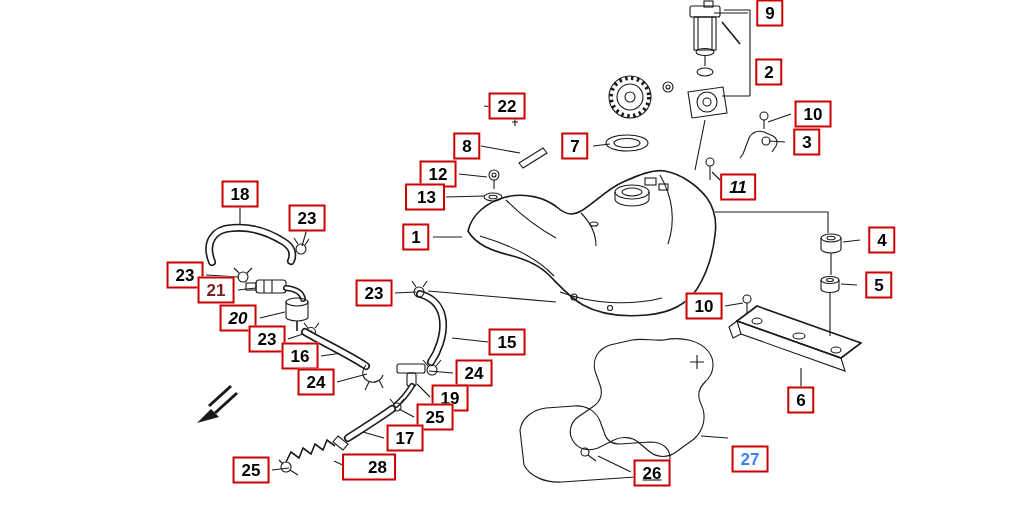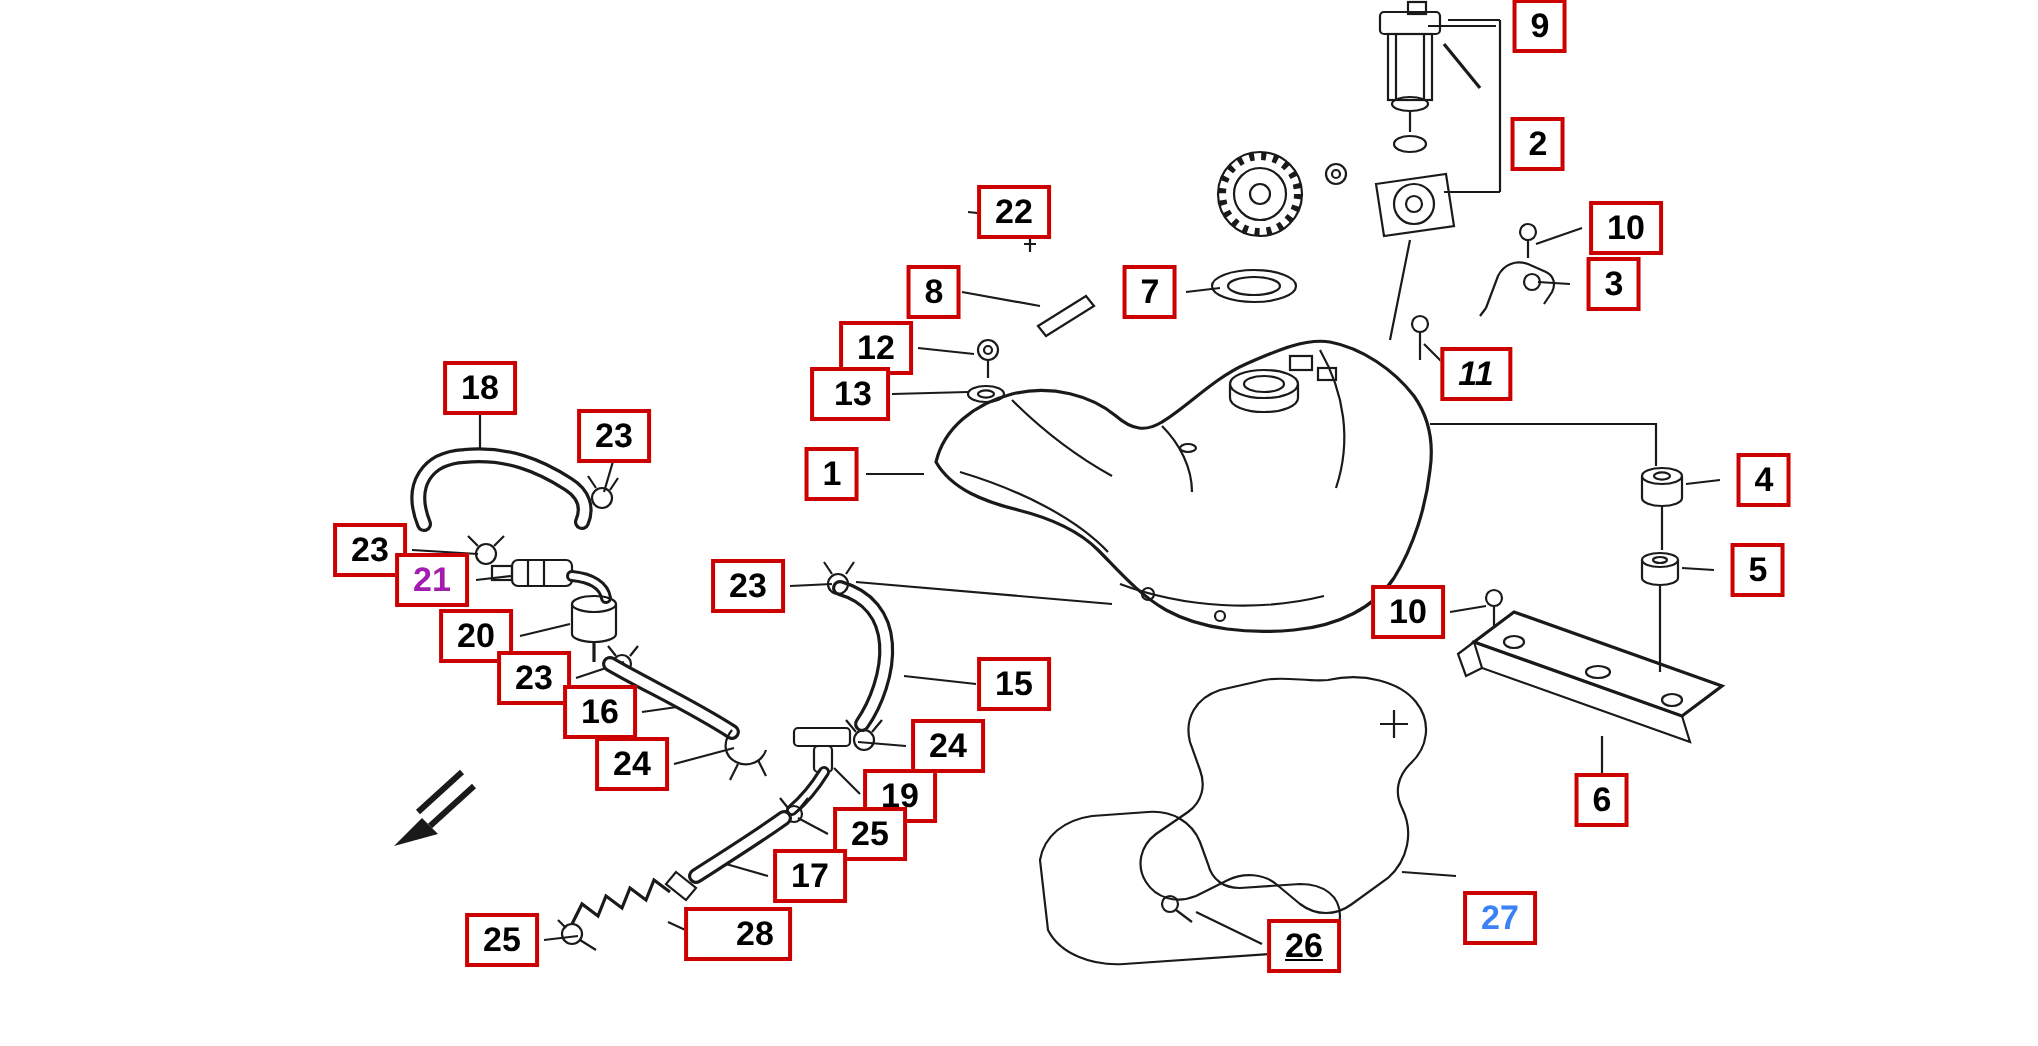--- a/index.html
+++ b/index.html
@@ -259,24 +259,24 @@
       <div class="callout" style="left: 575px; top: 146px; border-color: rgb(204, 0, 0); color: rgb(0, 0, 0);">7</div>
       <div class="callout" style="left: 807px; top: 142px; border-color: rgb(204, 0, 0); color: rgb(0, 0, 0);">3</div>
       <div class="callout" style="left: 438px; top: 174px; border-color: rgb(204, 0, 0); color: rgb(0, 0, 0);">12</div>
       <div class="callout" style="left: 738px; top: 187px; border-color: rgb(204, 0, 0); color: rgb(0, 0, 0); font-style: italic;">11</div>
       <div class="callout" style="left: 425px; top: 197px; border-color: rgb(204, 0, 0); color: rgb(0, 0, 0); padding-left: 10px;">13</div>
       <div class="callout" style="left: 240px; top: 194px; border-color: rgb(204, 0, 0); color: rgb(0, 0, 0);">18</div>
       <div class="callout" style="left: 307px; top: 218px; border-color: rgb(204, 0, 0); color: rgb(0, 0, 0);">23</div>
       <div class="callout" style="left: 416px; top: 237px; border-color: rgb(204, 0, 0); color: rgb(0, 0, 0);">1</div>
       <div class="callout" style="left: 882px; top: 240px; border-color: rgb(204, 0, 0); color: rgb(0, 0, 0);">4</div>
       <div class="callout" style="left: 185px; top: 275px; border-color: rgb(204, 0, 0); color: rgb(0, 0, 0);">23</div>
-      <div class="callout" style="left: 216px; top: 290px; border-color: rgb(204, 0, 0); color: #a21caf;">21</div>
+      <div class="callout" style="left: 216px; top: 290px; border-color: rgb(204, 0, 0); color: #7f1d1d;">21</div>
       <div class="callout" style="left: 879px; top: 285px; border-color: rgb(204, 0, 0); color: rgb(0, 0, 0);">5</div>
       <div class="callout" style="left: 374px; top: 293px; border-color: rgb(204, 0, 0); color: rgb(0, 0, 0);">23</div>
-      <div class="callout" style="left: 238px; top: 318px; border-color: rgb(204, 0, 0); color: rgb(0, 0, 0);">20</div>
+      <div class="callout" style="left: 238px; top: 318px; border-color: rgb(204, 0, 0); color: rgb(0, 0, 0); font-style: italic;">20</div>
       <div class="callout" style="left: 704px; top: 306px; border-color: rgb(204, 0, 0); color: rgb(0, 0, 0);">10</div>
       <div class="callout" style="left: 267px; top: 339px; border-color: rgb(204, 0, 0); color: rgb(0, 0, 0);">23</div>
       <div class="callout" style="left: 507px; top: 342px; border-color: rgb(204, 0, 0); color: rgb(0, 0, 0);">15</div>
       <div class="callout" style="left: 300px; top: 356px; border-color: rgb(204, 0, 0); color: rgb(0, 0, 0);">16</div>
       <div class="callout" style="left: 316px; top: 382px; border-color: rgb(204, 0, 0); color: rgb(0, 0, 0);">24</div>
       <div class="callout" style="left: 474px; top: 373px; border-color: rgb(204, 0, 0); color: rgb(0, 0, 0);">24</div>
       <div class="callout" style="left: 450px; top: 398px; border-color: rgb(204, 0, 0); color: rgb(0, 0, 0);">19</div>
       <div class="callout" style="left: 435px; top: 417px; border-color: rgb(204, 0, 0); color: rgb(0, 0, 0);">25</div>
       <div class="callout" style="left: 801px; top: 400px; border-color: rgb(204, 0, 0); color: rgb(0, 0, 0);">6</div>
       <div class="callout" style="left: 405px; top: 438px; border-color: rgb(204, 0, 0); color: rgb(0, 0, 0);">17</div>

